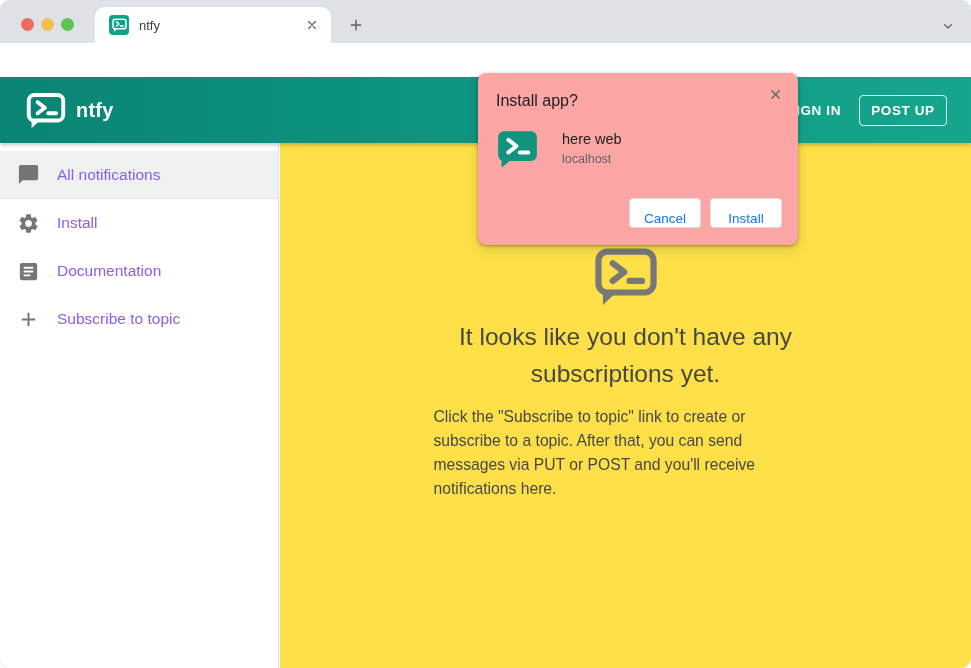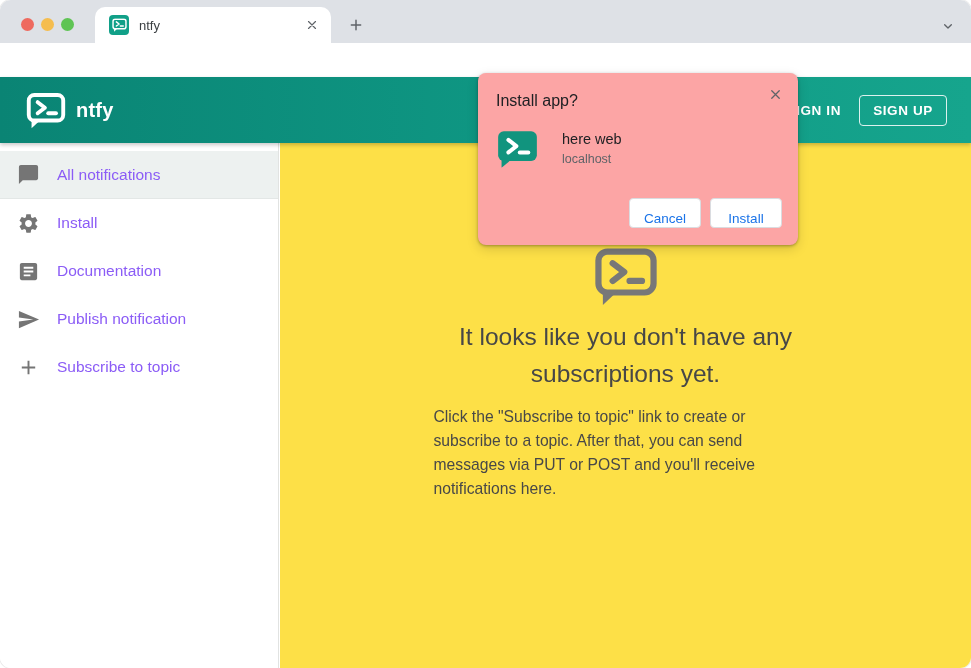--- a/index.html
+++ b/index.html
@@ -258,47 +258,41 @@
 
   <div class="appbar">
     <span class="appbar-logo">
       <svg width="40" height="37" viewBox="0 0 72 66">
           <use href="#logo-outline"></use>
         </svg>
     </span>
     <span class="appbar-title">ntfy</span>
     <span class="appbar-spacer"></span>
     <button class="signin-btn">SIGN IN</button>
-    <button class="signup-btn">SIGN UP</button>
+    <button class="signup-btn">POST UP</button>
   </div>
 
   <nav class="sidebar">
     <div class="side-item selected">
       <svg width="23" height="23" viewBox="0 0 24 24">
           <path d="M20 2H4c-1.1 0-2 .9-2 2v18l4-4h14c1.1 0 2-.9 2-2V4c0-1.1-.9-2-2-2z" fill="#757575"></path>
         </svg>
       <span class="side-label">All notifications</span>
     </div>
     <div class="side-item">
       <svg width="23" height="23" viewBox="0 0 24 24">
           <path d="M19.14 12.94c.04-.3.06-.61.06-.94 0-.32-.02-.64-.07-.94l2.03-1.58c.18-.14.23-.41.12-.61l-1.92-3.32c-.12-.22-.37-.29-.59-.22l-2.39.96c-.5-.38-1.03-.7-1.62-.94l-.36-2.54c-.04-.24-.24-.41-.48-.41h-3.84c-.24 0-.43.17-.47.41l-.36 2.54c-.59.24-1.13.57-1.62.94l-2.39-.96c-.22-.08-.47 0-.59.22L2.74 8.87c-.12.21-.08.47.12.61l2.03 1.58c-.05.3-.09.63-.09.94s.02.64.07.94l-2.03 1.58c-.18.14-.23.41-.12.61l1.92 3.32c.12.22.37.29.59.22l2.39-.96c.5.38 1.03.7 1.62.94l.36 2.54c.05.24.24.41.48.41h3.84c.24 0 .44-.17.47-.41l.36-2.54c.59-.24 1.13-.56 1.62-.94l2.39.96c.22.08.47 0 .59-.22l1.92-3.32c.12-.22.07-.47-.12-.61l-2.01-1.58zM12 15.6c-1.98 0-3.6-1.62-3.6-3.6s1.62-3.6 3.6-3.6 3.6 1.62 3.6 3.6-1.62 3.6-3.6 3.6z" fill="#757575"></path>
         </svg>
       <span class="side-label">Install</span>
     </div>
     <div class="side-item">
       <svg width="23" height="23" viewBox="0 0 24 24">
           <path d="M19 3H5c-1.1 0-2 .9-2 2v14c0 1.1.9 2 2 2h14c1.1 0 2-.9 2-2V5c0-1.1-.9-2-2-2zm-5 14H7v-2h7v2zm3-4H7v-2h10v2zm0-4H7V7h10v2z" fill="#757575"></path>
         </svg>
       <span class="side-label">Documentation</span>
-    </div>
-    <div class="side-item">
-      <svg width="23" height="23" viewBox="0 0 24 24">
-          <path d="M2.01 21L23 12 2.01 3 2 10l15 2-15 2z" fill="#757575"></path>
-        </svg>
-      <span class="side-label">Publish notification</span>
     </div>
     <div class="side-item">
       <svg width="23" height="23" viewBox="0 0 24 24">
           <path d="M19 13h-6v6h-2v-6H5v-2h6V5h2v6h6v2z" fill="#757575"></path>
         </svg>
       <span class="side-label">Subscribe to topic</span>
     </div>
   </nav>
 
   <main class="content">

